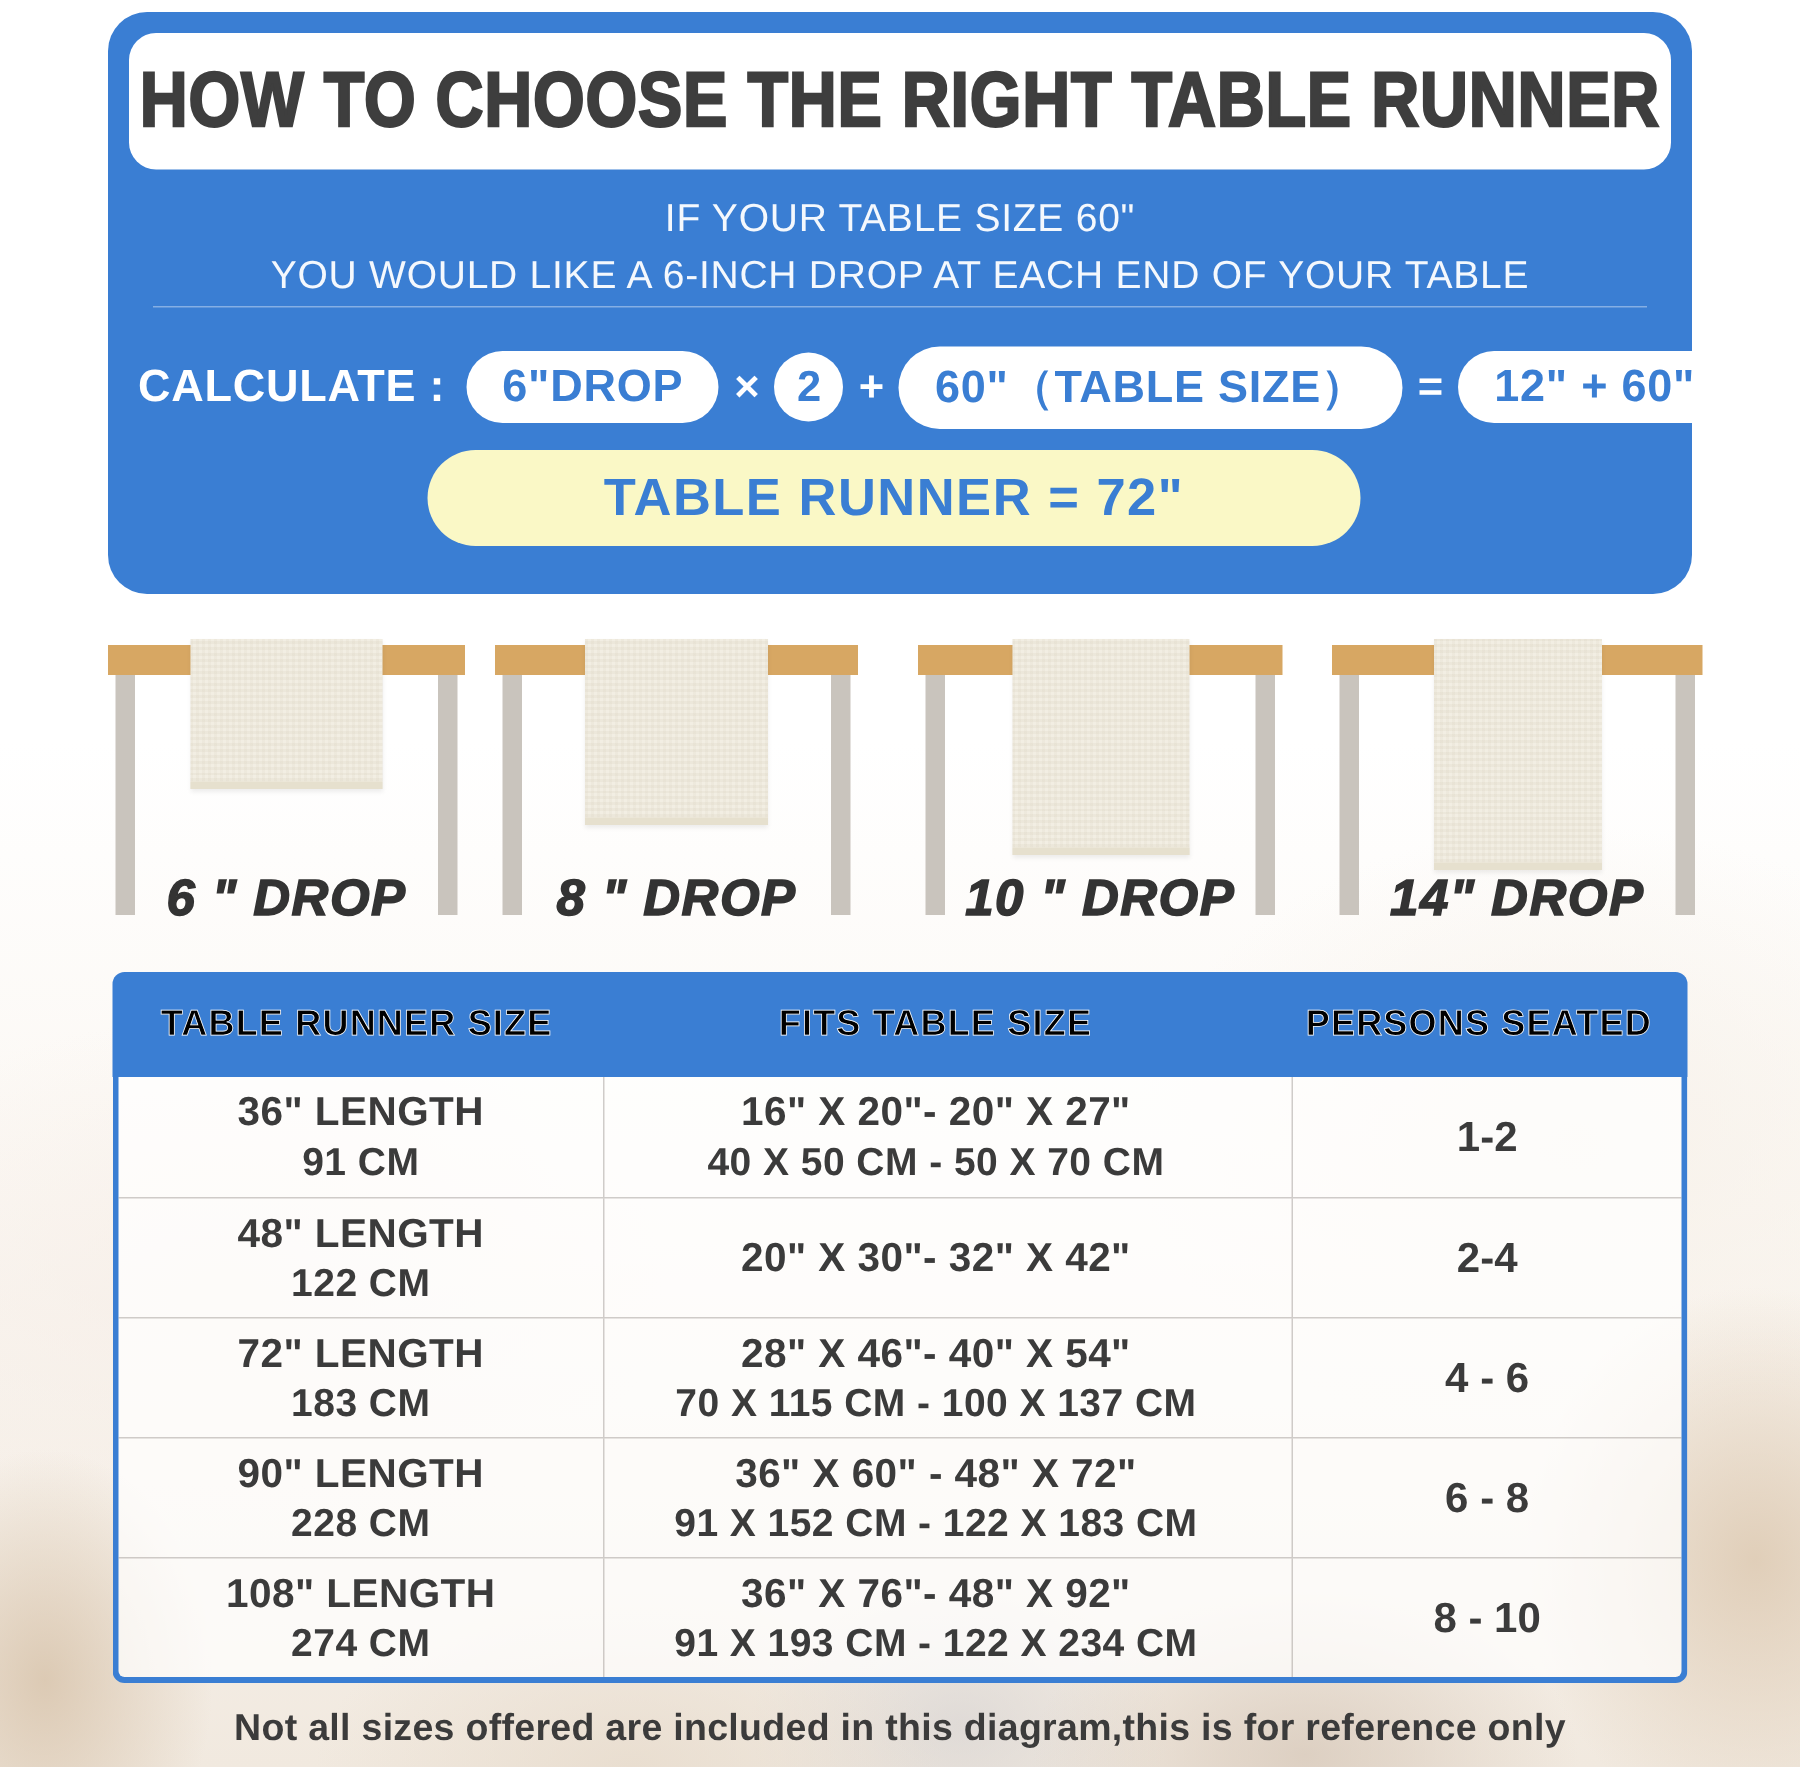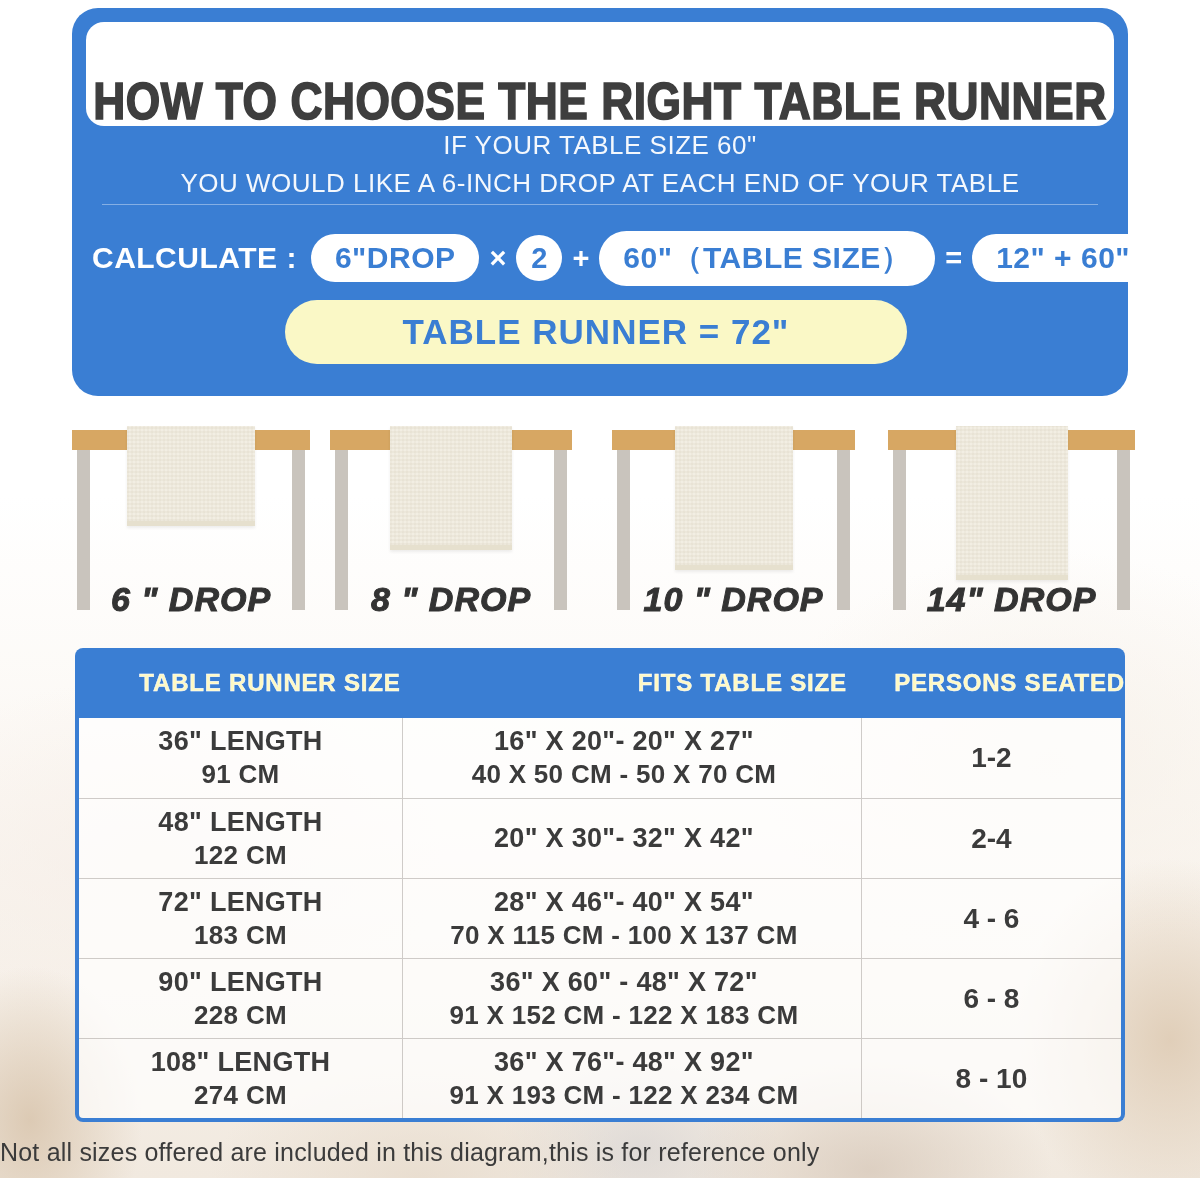--- a/index.html
+++ b/index.html
@@ -18,23 +18,23 @@
       radial-gradient(ellipse 420px 300px at 1050px 760px,  rgba(246,240,232,.8),  transparent 70%),
       linear-gradient(180deg,#ffffff 0%,#ffffff 42%,#fbf7f2 68%,#f1e9df 100%);
   }
 
   
   .top-panel {
     position:absolute; left:72px; top:8px; width:1056px; height:388px;
     background:#3a7ed3; border-radius:26px;
   }
   .title-box {
-    position:absolute; left:14px; right:14px; top:14px; height:104px;
+    position:absolute; left:14px; right:14px; top:14px; height:91px;
     background:#ffffff; border-radius:18px;
-    display:flex; align-items:flex-end; justify-content:center;
+    display:flex; align-items:center; justify-content:center;
   }
   .title-box h1 {
     font-size:43px; font-weight:bold; color:#3e3e3e; white-space:nowrap;
     letter-spacing:.5px; -webkit-text-stroke:1.4px #3e3e3e;
     transform:scale(1.03,1.2);
   }
   .intro { position:absolute; top:118px; left:0; right:0; text-align:center; color:#f4f8fd; }
   .intro p { font-size:26px; line-height:38px; letter-spacing:.5px; }
   .panel-divider {
     position:absolute; top:196px; left:30px; right:30px; height:1px;
@@ -96,42 +96,42 @@
     letter-spacing:1px; -webkit-text-stroke:1px #333333; z-index:3;
   }
 
   
   .size-table { position:absolute; left:75px; top:648px; width:1050px; }
   .chart-head {
     height:70px; background:#3a7ed3; border-radius:8px 8px 0 0;
     display:grid; grid-template-columns:31% 42.5% 26.5%; align-items:center;
   }
   .chart-head .hcell {
-    text-align:right; color:#fef9c3; font-weight:bold; font-size:24px;
+    text-align:center; color:#000000; font-weight:bold; font-size:24px;
     letter-spacing:.8px; -webkit-text-stroke:.5px #ffffff;
   }
   .chart-body {
     background:rgba(255,255,255,.72);
     border:4px solid #3a7ed3; border-top:none; border-radius:0 0 8px 8px;
   }
   .row {
     display:grid; grid-template-columns:31% 42.5% 26.5%;
     min-height:80px; align-items:center;
   }
   .row + .row { border-top:1px solid rgba(150,145,140,.45); }
   .cell { text-align:center; color:#3b3b3b; font-weight:bold; padding:6px 4px; }
   .cell.c2, .cell.c3 { border-left:1px solid rgba(150,145,140,.45); align-self:stretch;
     display:flex; flex-direction:column; justify-content:center; }
   .cell .l1 { font-size:27px; line-height:33px; letter-spacing:.3px; }
   .cell .l2 { font-size:26px; line-height:33px; letter-spacing:.3px; }
   .cell.c3  { font-size:28px;margin-left:16px; }
 
   .footnote {
-    position:absolute; top:1138px; left:0; width:100%; 
-    font-size:25px; font-weight:normal; color:#3b3b3b; letter-spacing:.2px;
+    position:absolute; top:1138px; left:0; width:100%; text-align:center;
+    font-size:25px; font-weight:bold; color:#3b3b3b; letter-spacing:.2px;
   }
 </style>
 </head>
 <body>
 
 <div class="page">
 
   <section class="top-panel">
     <div class="title-box">
       <h1>HOW TO CHOOSE THE RIGHT TABLE RUNNER</h1>

